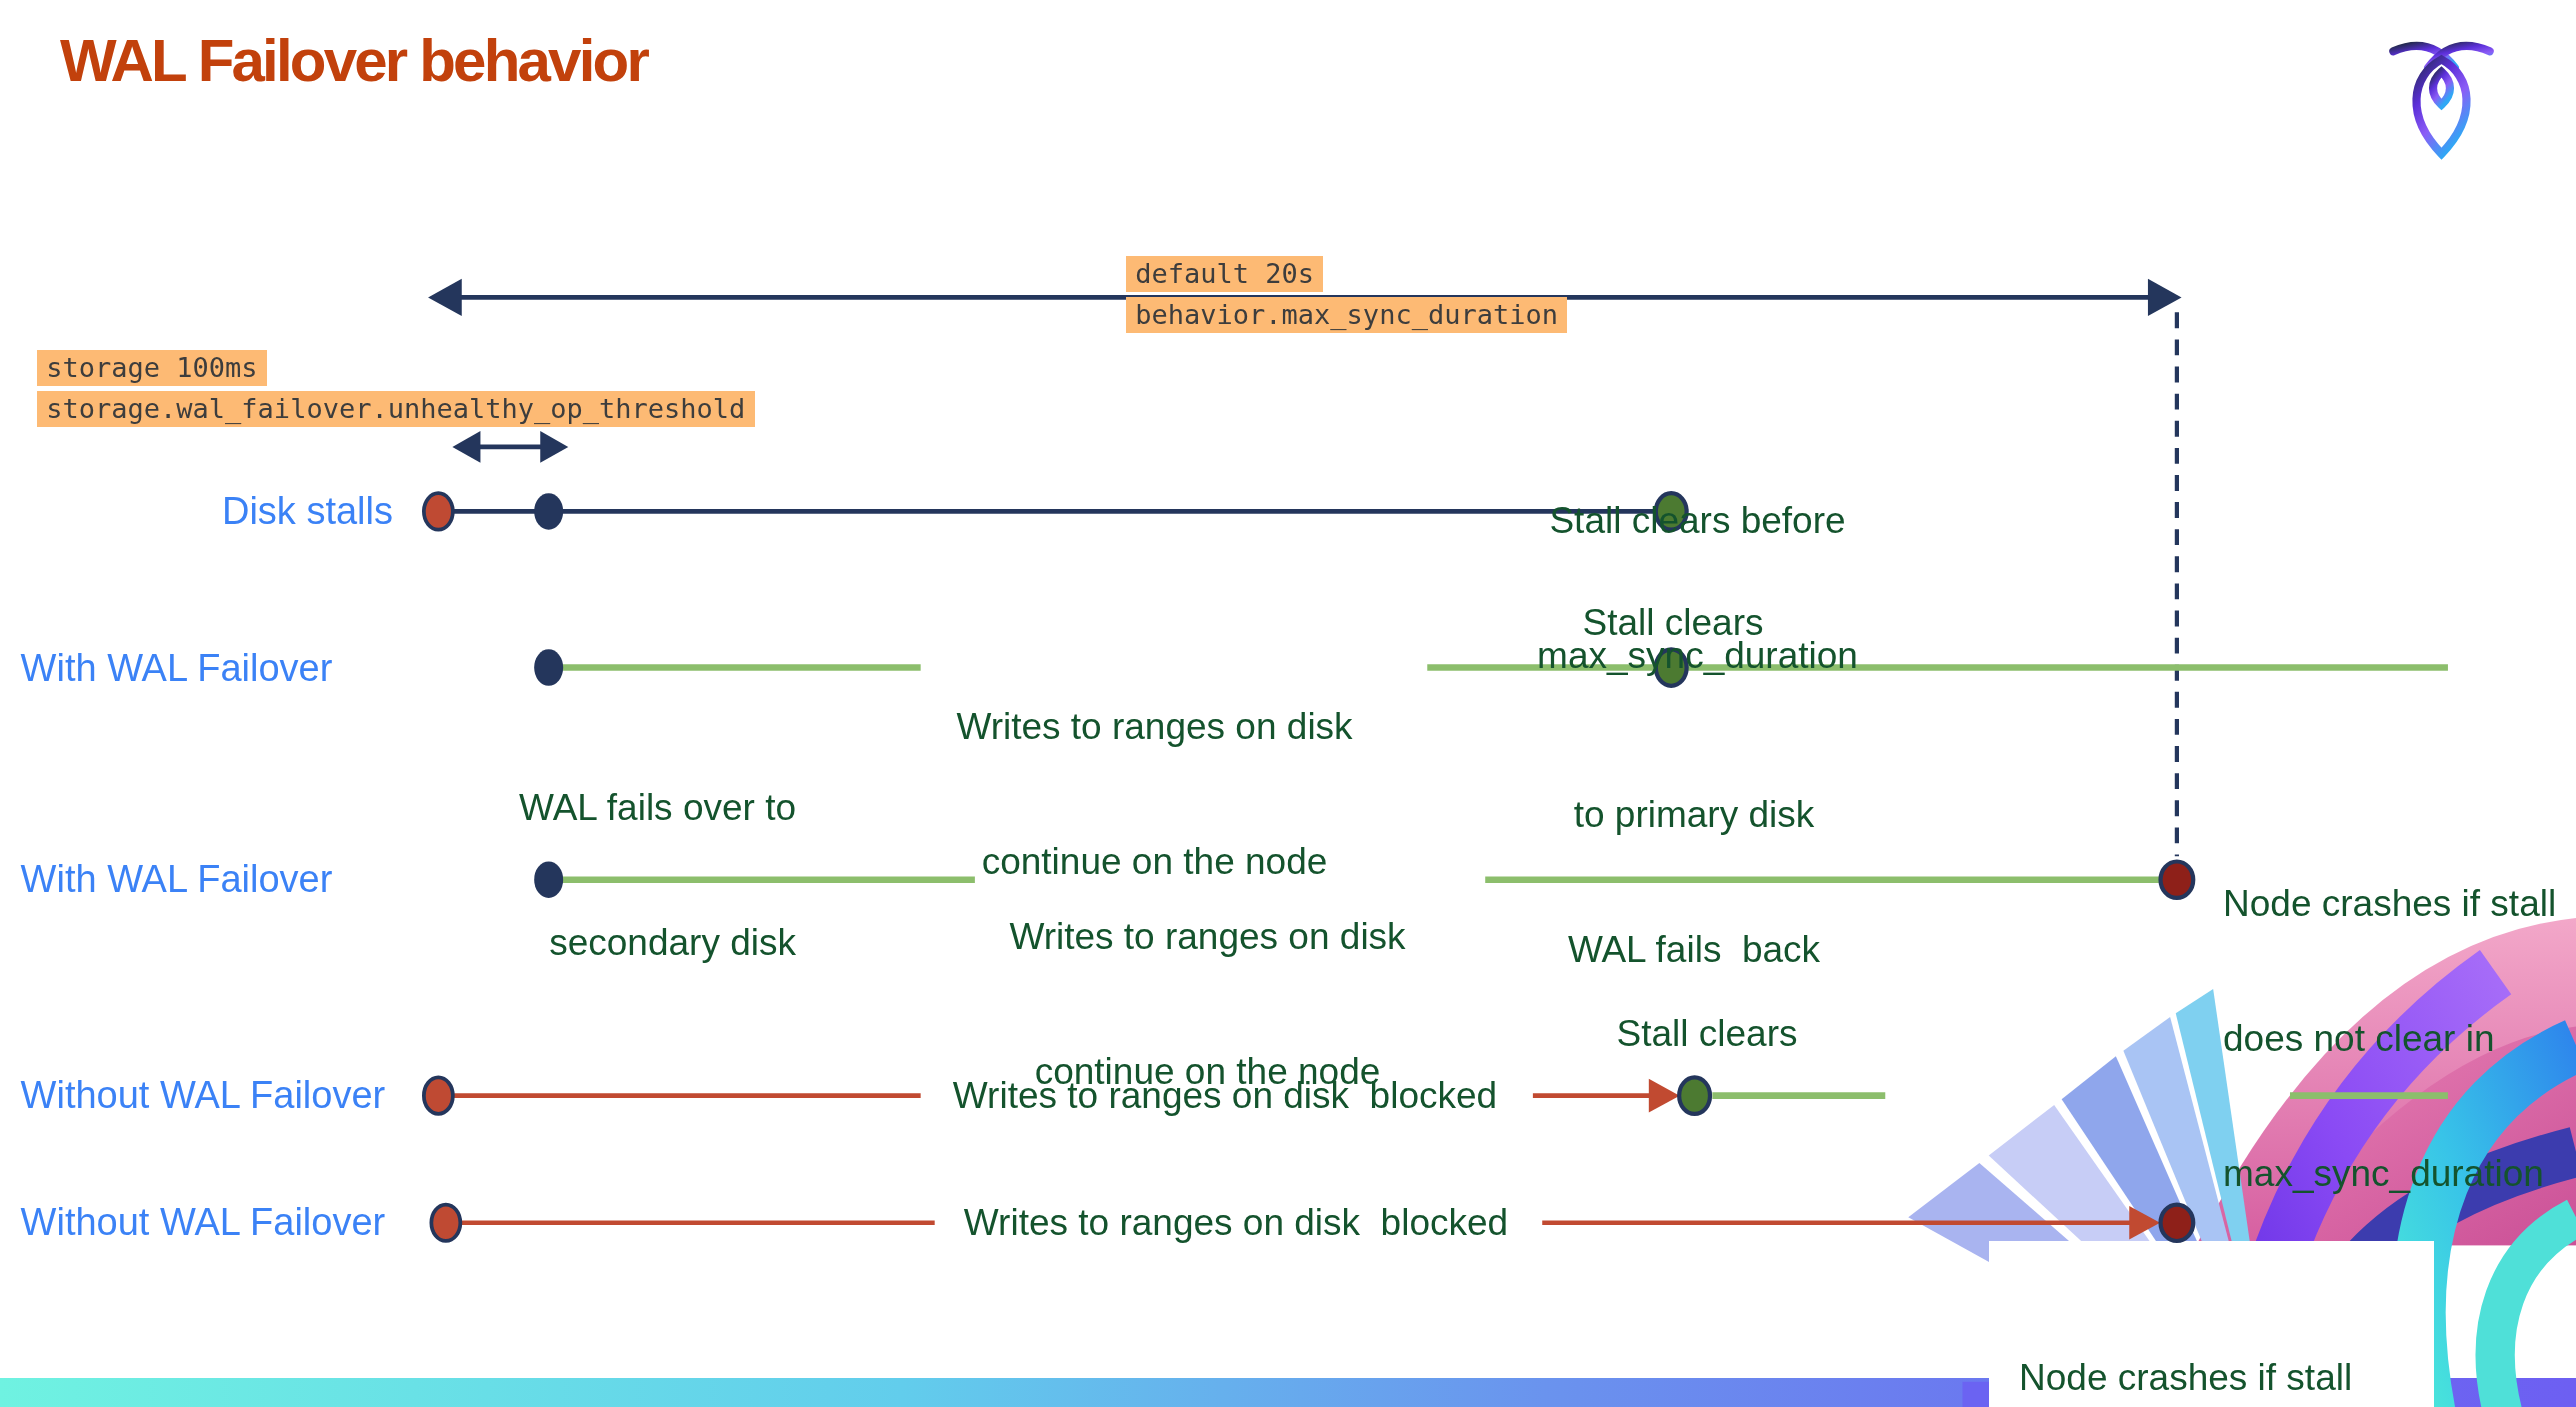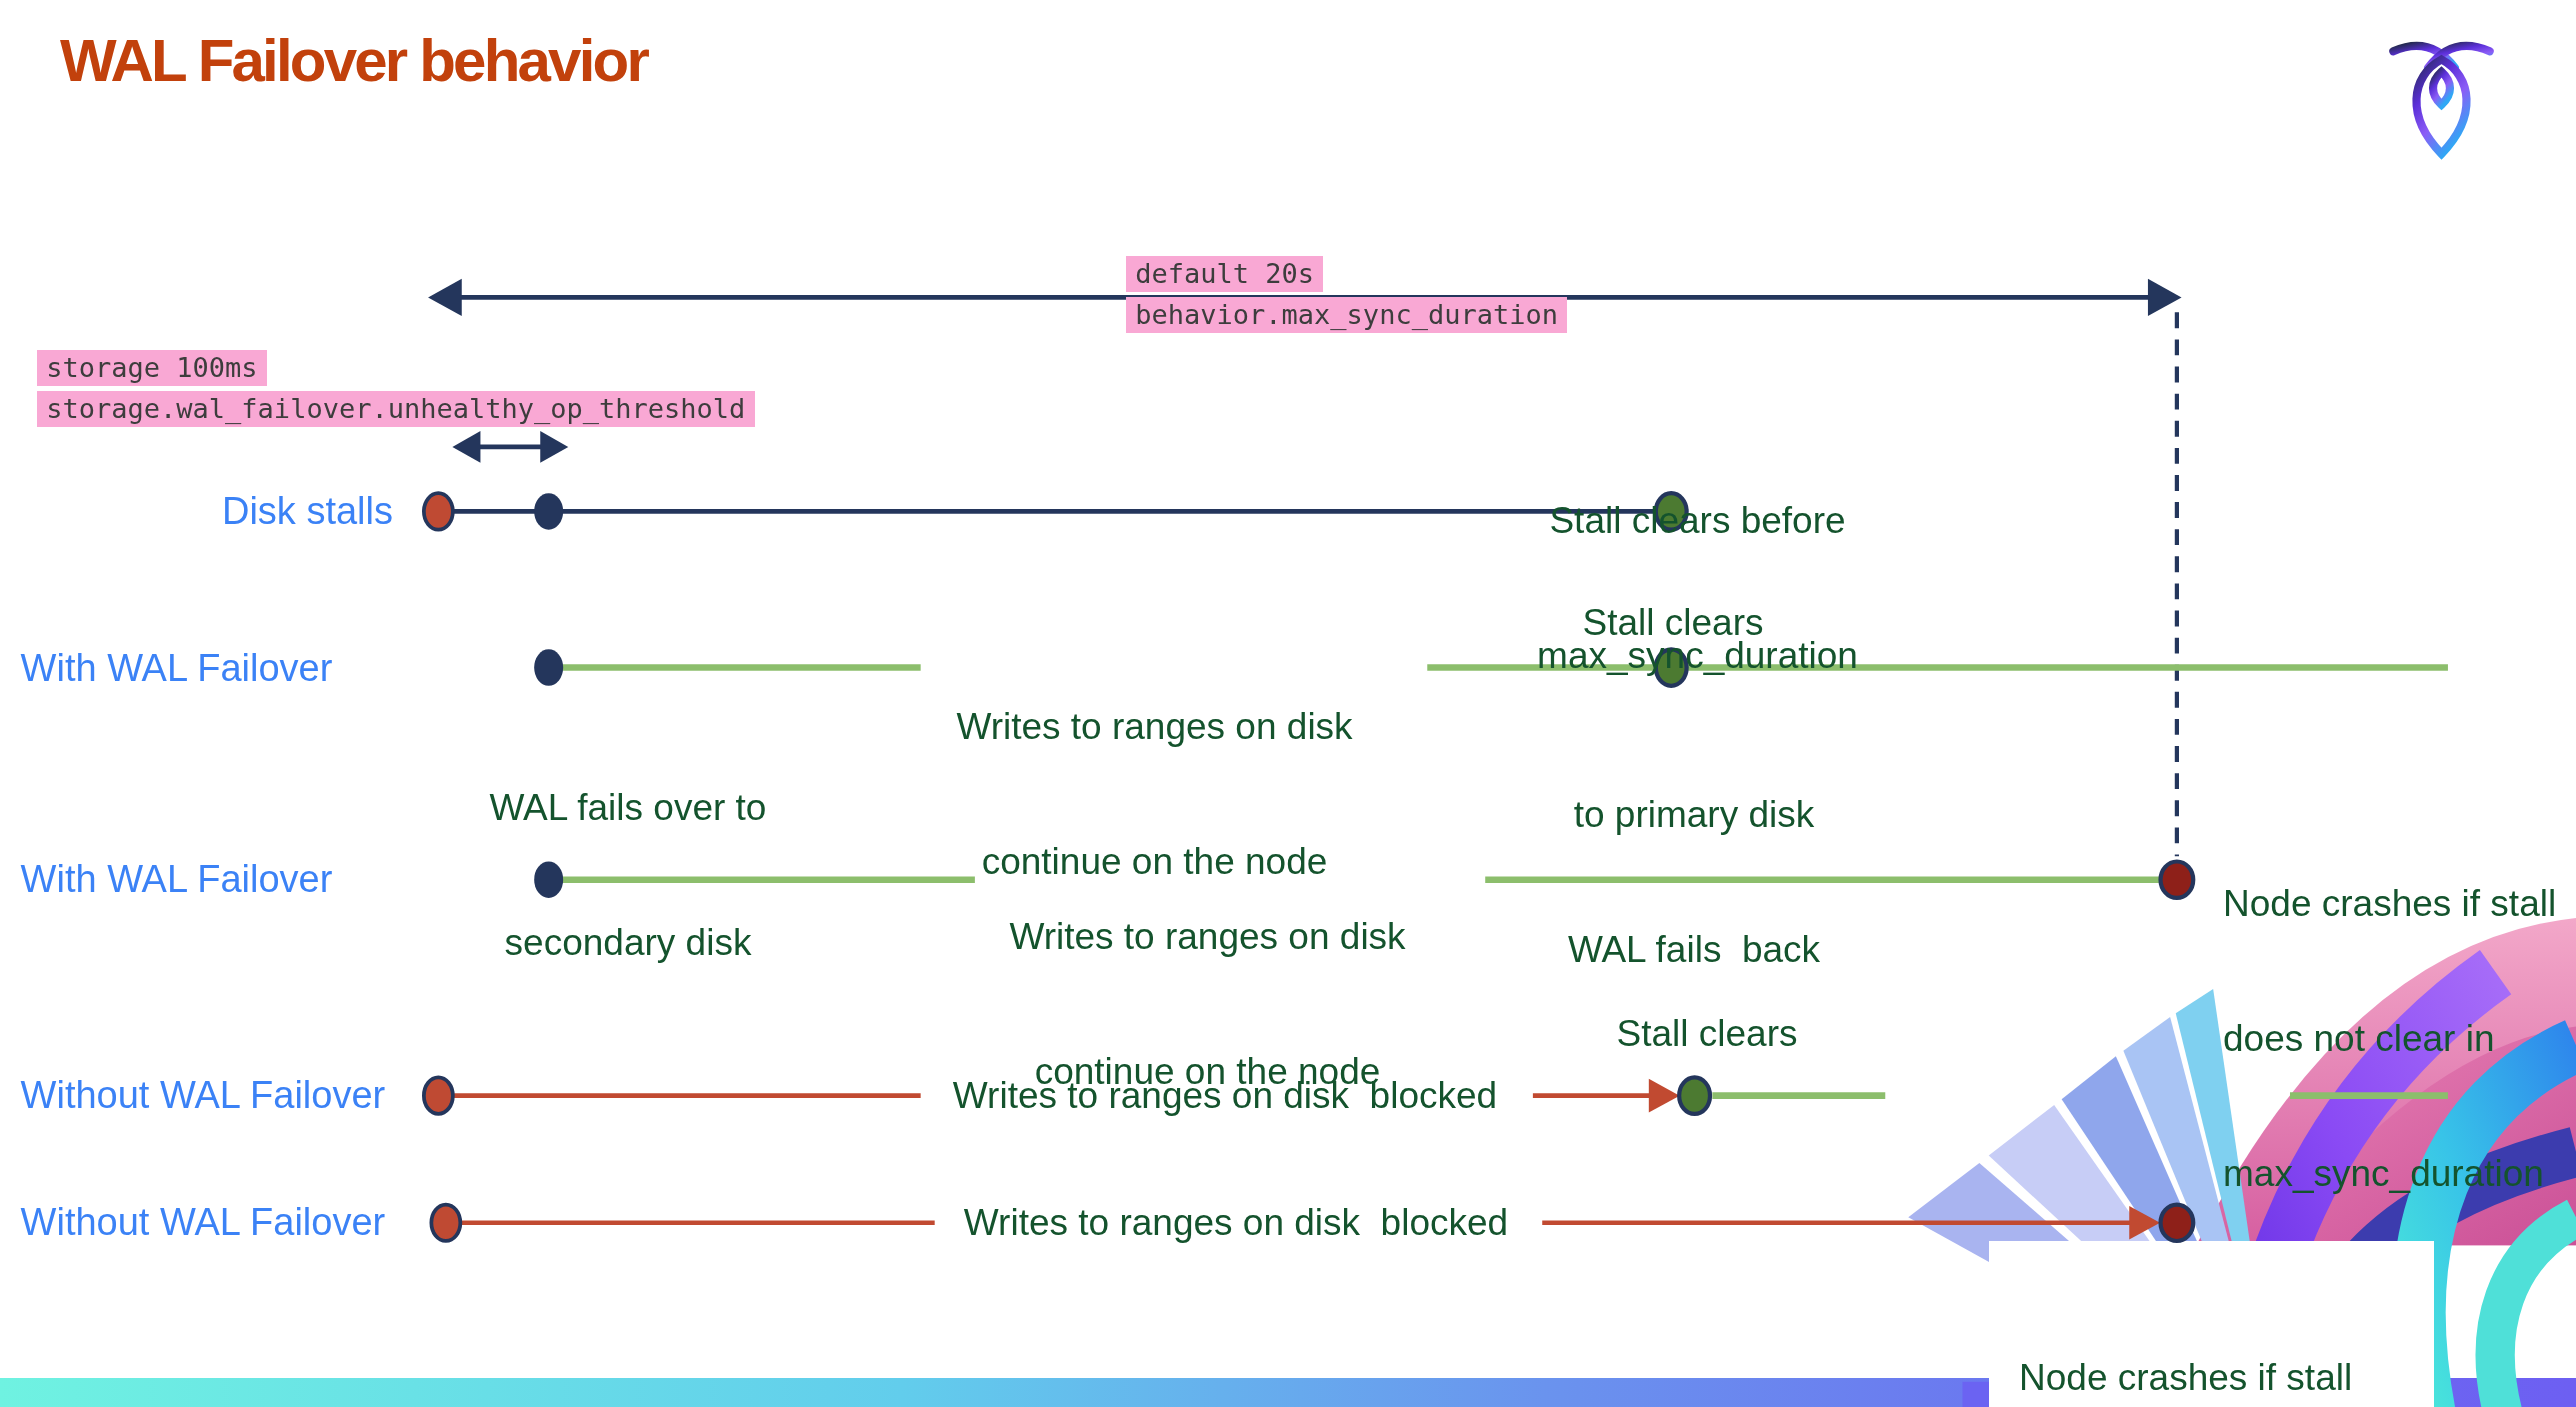--- a/index.html
+++ b/index.html
@@ -2,21 +2,21 @@
 <html style="font-size:15px"><head>
 <meta charset="utf-8">
 <style>
   html,body{margin:0;padding:0;background:#fff;}
   #stage{position:relative;width:2576px;height:1408px;background:#ffffff;overflow:hidden;
          font-family:"Liberation Sans",sans-serif;color:#0b0b0b;}
   .abs{position:absolute;}
   #page-title{left:60px;top:26px;font-size:60px;font-weight:800;letter-spacing:-2.8px;color:#c2410c;z-index:6;}
   .code-block{display:flex;flex-direction:column;align-items:flex-start;gap:5.6px;z-index:6;}
   .code-line{font-family:"DejaVu Sans Mono","Liberation Mono",monospace;font-size:27px;line-height:34px;
-             background:#f9a8d4;color:#3d3d3d;padding:0.9px 9.3px;white-space:pre;}
+             background:#fdba74;color:#3d3d3d;padding:0.9px 9.3px;white-space:pre;}
   .row-label{font-size:38px;line-height:43px;color:#3b82f6;z-index:6;white-space:pre;}
   .ann{font-size:37px;line-height:45px;color:#14532d;z-index:6;white-space:pre;}
   .center{text-align:center;}
   .right{text-align:right;}
   #diagram-svg{left:0;top:0;z-index:4;pointer-events:none;}
   #artwork-svg{left:1869px;top:888px;z-index:1;pointer-events:none;}
   #logo-svg{left:2389px;top:39px;z-index:6;}
   #bottom-bar{left:0;top:1378px;width:2576px;height:30px;z-index:0;
     background:linear-gradient(90deg,#6ff2e1 0%,#62cdec 35%,#6a93ee 60%,#6b6cf0 85%,#6d5ff2 100%);}
   #crash-box{left:1989px;top:1241px;width:445px;height:166px;background:#ffffff;z-index:2;}
@@ -166,21 +166,21 @@
   <div class="abs row-label" style="left:20.6px;top:1074px;">Without WAL Failover</div>
   <div class="abs row-label" style="left:20.6px;top:1201px;">Without WAL Failover</div>
 
   <div class="abs ann center" style="left:1501px;top:408px;width:393px;">
     <div>Stall clears before</div>
     <div>max_sync_duration</div>
   </div>
 
   <div class="abs ann center" style="left:1533px;top:600px;width:280px;">Stall clears</div>
 
-  <div class="abs ann center" style="left:441px;top:695px;width:374px;">
+  <div class="abs ann center" style="left:422px;top:695px;width:374px;text-align:right;">
     <div>WAL fails over to</div>
     <div>secondary disk</div>
   </div>
 
   <div class="abs ann center" style="left:1507px;top:702px;width:374px;">
     <div>to primary disk</div>
     <div>WAL fails  back</div>
   </div>
 
   <div class="abs ann center" style="left:949px;top:614px;width:411px;">

